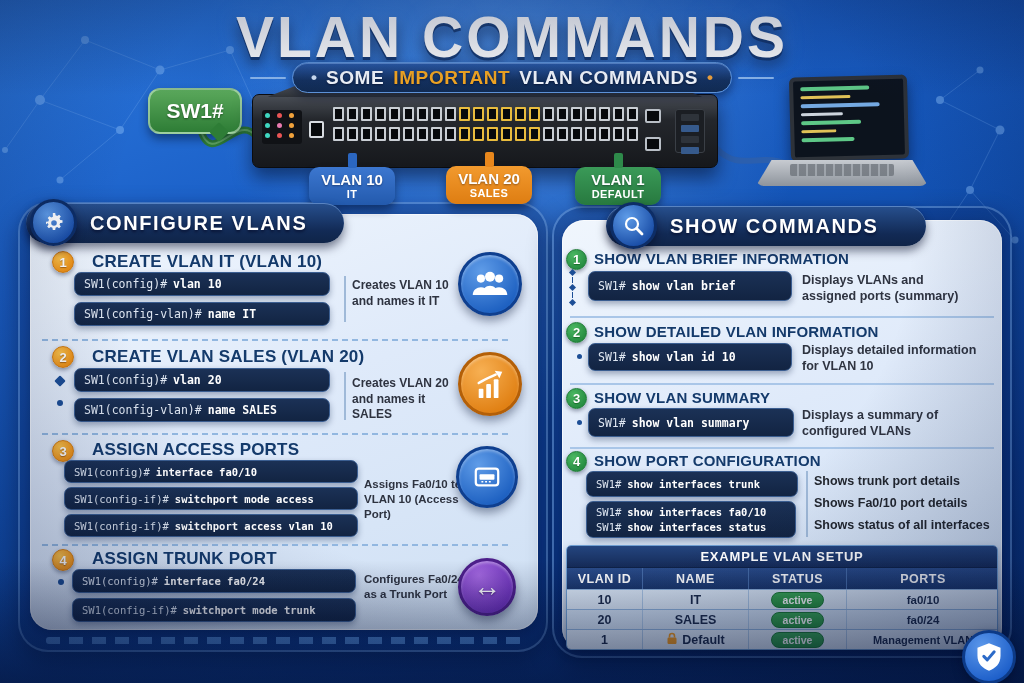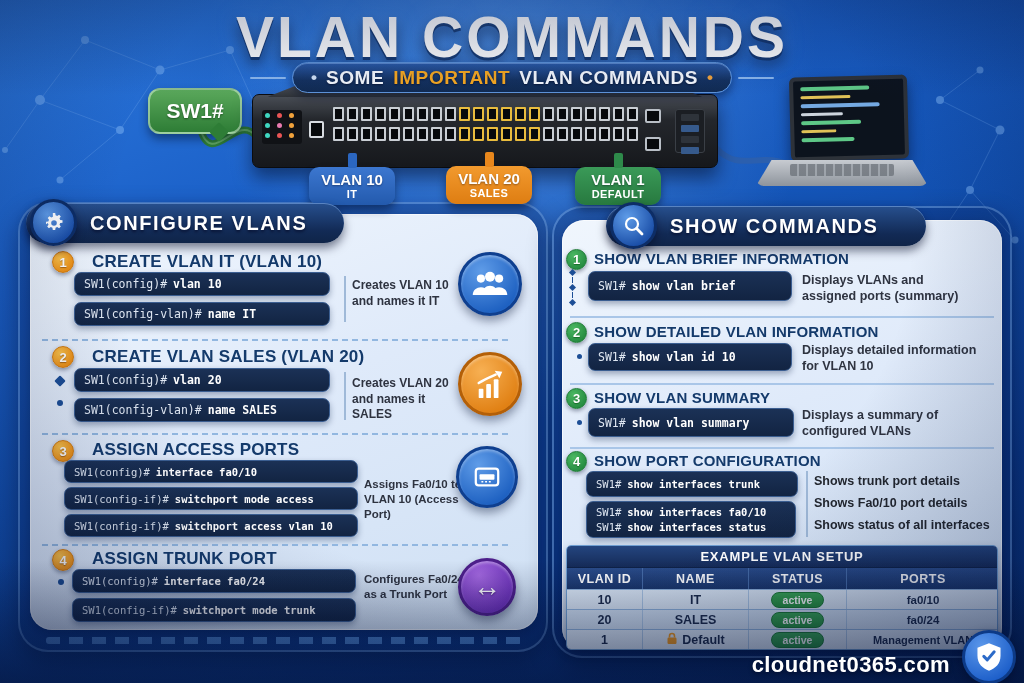--- a/index.html
+++ b/index.html
@@ -568,21 +568,20 @@
             </svg></span>
         <span>Default</span>
       </div>
       <div>
           <span class="status-pill">active</span>
         </div>
       <div class="cell-ports" style="font-size:11px">Management VLAN</div>
     </div>
   </div>
 
-  <div class="website">cloudnet0365.com</div>
   <div class="footer-badge">
     <svg width="28" height="30" viewBox="0 0 24 26">
         <path d="M12 1 L22 5 V12 c0 7-4.5 11-10 13 C6.5 23 2 19 2 12 V5 Z" fill="#fff"></path>
         <path d="M7.5 12.5 l3 3 6-7" stroke="#2b6ac8" stroke-width="2.6" fill="none" stroke-linecap="round" stroke-linejoin="round"></path>
       </svg>
   </div>
 
   <div class="vignette"></div>
 </div>
 

